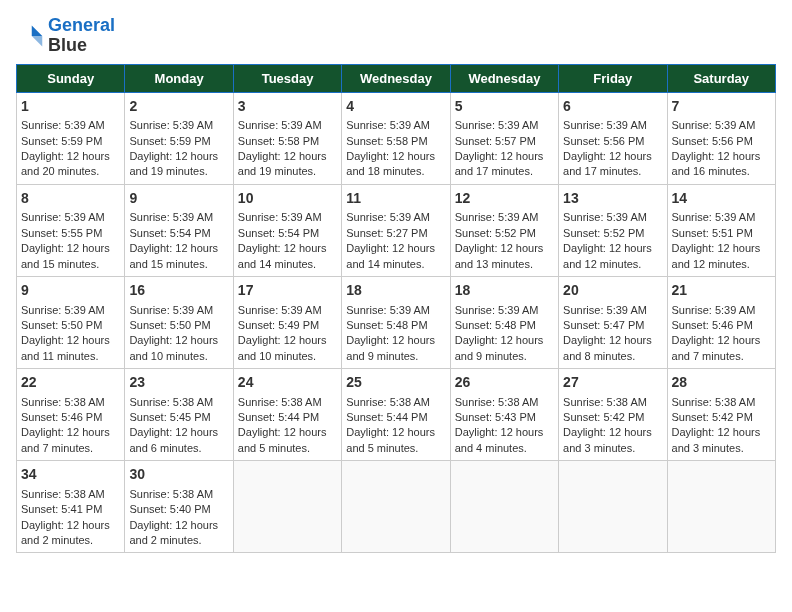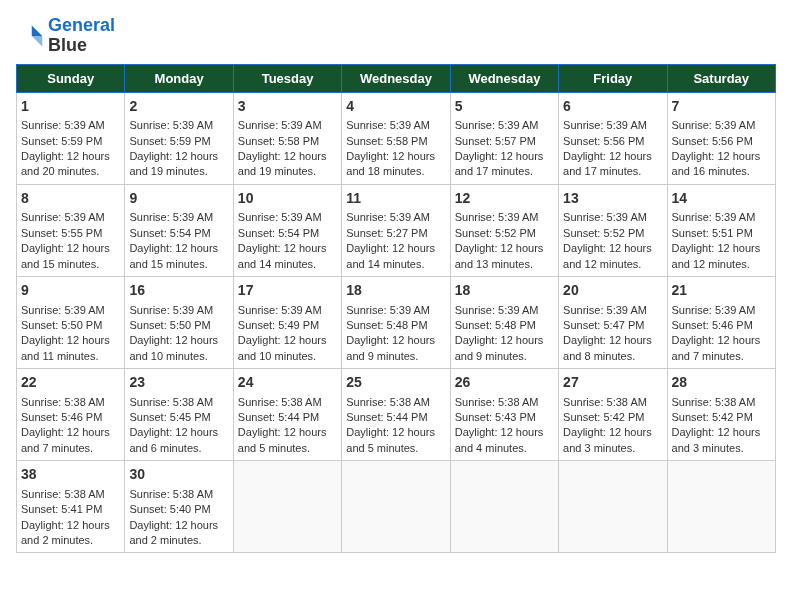--- a/index.html
+++ b/index.html
@@ -311,21 +311,21 @@
         <td>
           <span class="day-num">28</span>
           <div>Sunrise: 5:38 AM</div>
           <div>Sunset: 5:42 PM</div>
           <div>Daylight: 12 hours</div>
           <div>and 3 minutes.</div>
         </td>
       </tr>
       <tr>
         <td>
-          <span class="day-num">38</span>
+          <span class="day-num">34</span>
           <div>Sunrise: 5:38 AM</div>
           <div>Sunset: 5:41 PM</div>
           <div>Daylight: 12 hours</div>
           <div>and 2 minutes.</div>
         </td>
         <td>
           <span class="day-num">30</span>
           <div>Sunrise: 5:38 AM</div>
           <div>Sunset: 5:40 PM</div>
           <div>Daylight: 12 hours</div>

